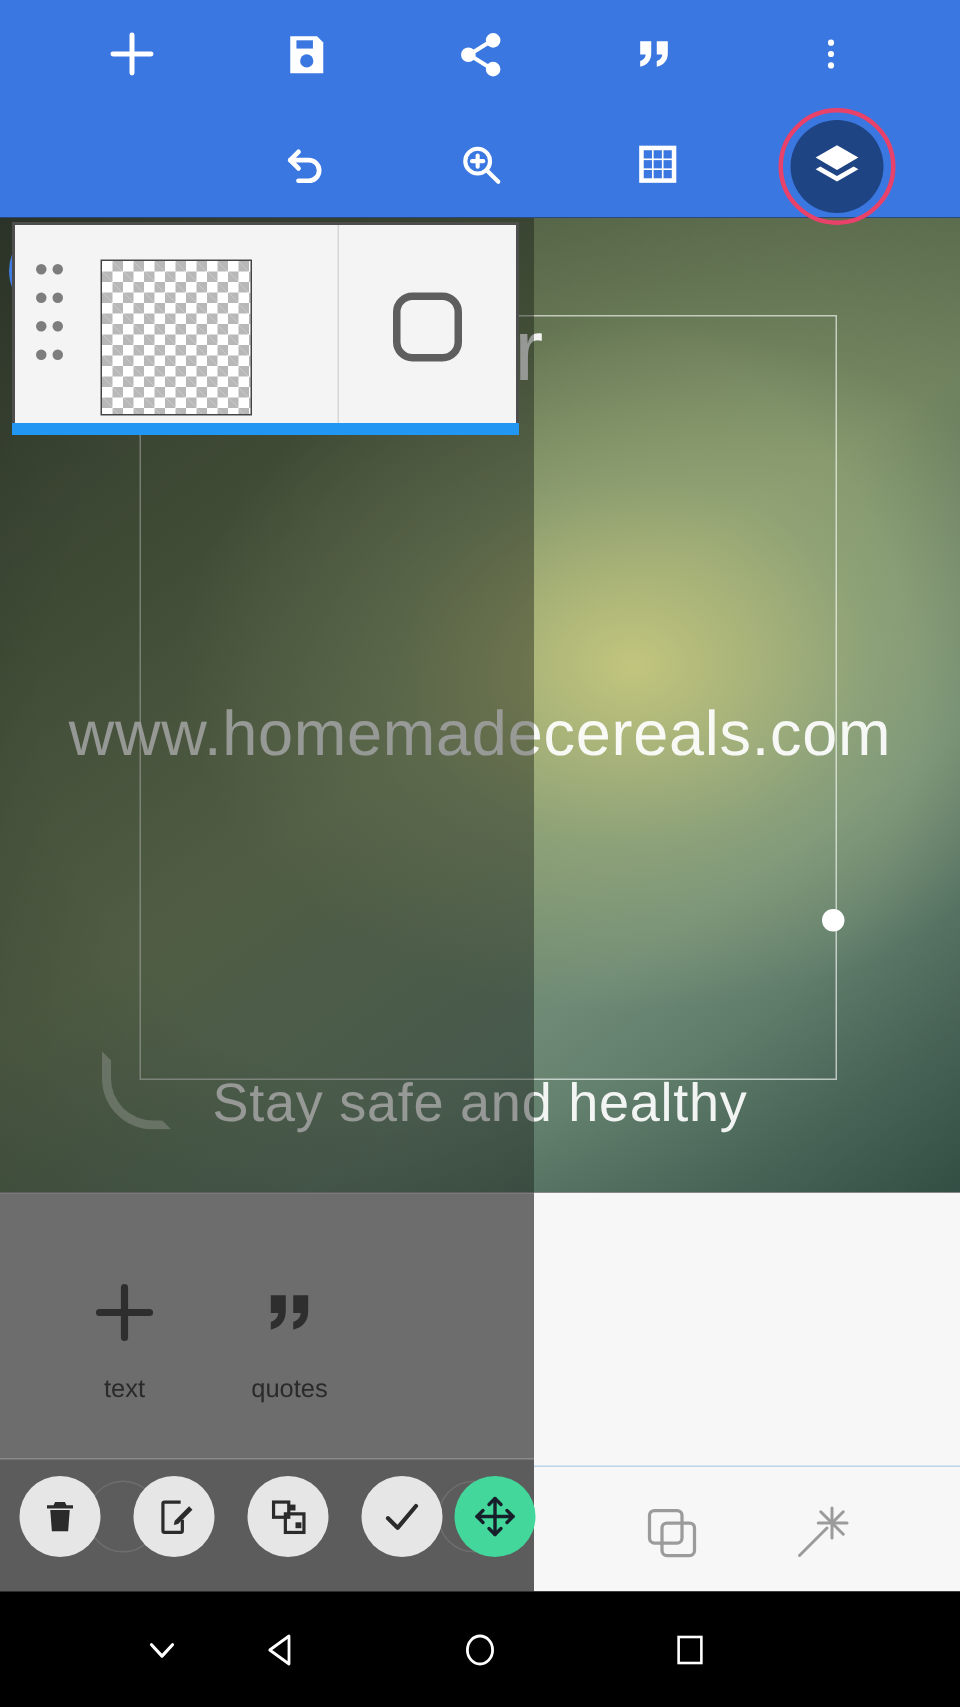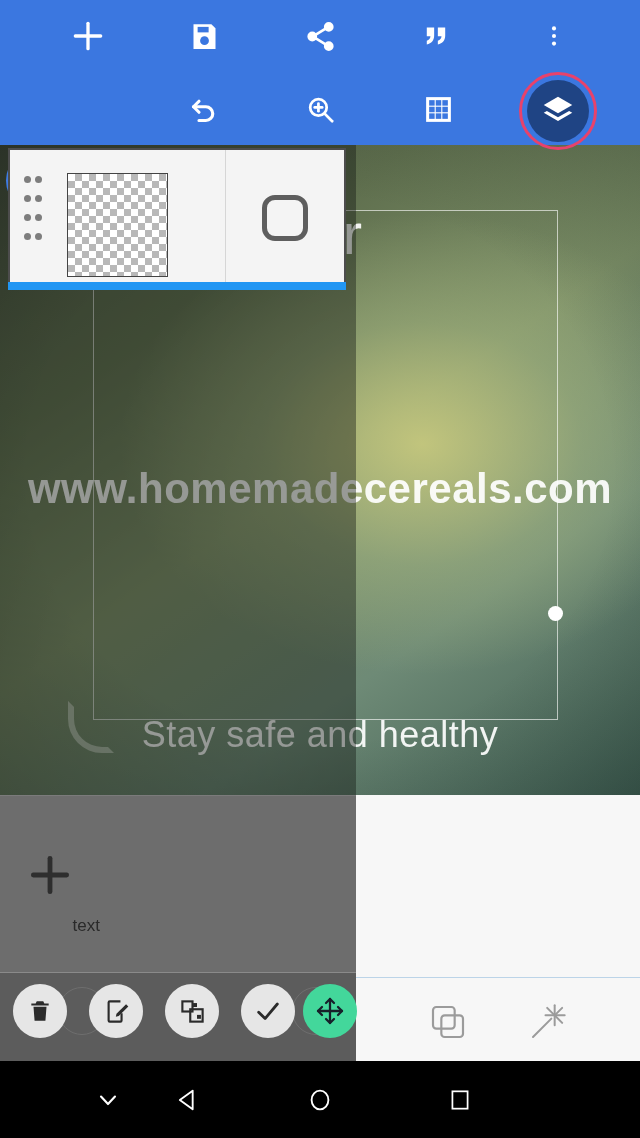--- a/index.html
+++ b/index.html
@@ -110,21 +110,21 @@
     position: absolute;
     width: 640px;
     text-align: center;
     color: rgba(255,255,255,0.92);
     font-weight: 300;
     white-space: nowrap;
     letter-spacing: 0.5px;
   }
   #txt-your  { top: 55px;  font-size: 58px; }
   #txt-website { top: 155px; font-size: 58px; }
-  #txt-url   { top: 320px; font-size: 42px; font-weight: bold; }
+  #txt-url   { top: 320px; font-size: 42px; }
   #txt-stay  { top: 522px; font-size: 36px; font-weight: 400; margin-top: 47px; }
 
   .deco-arc {
     position: absolute;
     left: 68px; top: 556px;
     width: 34px; height: 40px;
     border: 6px solid rgba(215,222,210,0.55);
     border-top-color: transparent;
     border-right-color: transparent;
     border-radius: 0 0 0 34px;
@@ -225,21 +225,22 @@
     position: absolute;
     left: 0; top: 795px;
     width: 356px; height: 177px;
     background: #6d6d6d;
     border-top: 1px solid #7b7b7b;
     z-index: 20;
   }
   .tool-item {
     position: absolute;
     width: 100px;
-    text-align: right;
+    text-align: center;
+    margin-left: 33px;
   }
   .tool-item .ti-icon {
     height: 62px;
     display: flex;
     align-items: center;
     justify-content: center;
     color: #2e2e2e;
   }
   .tool-item .ti-label {
     margin-top: 10px;
@@ -388,20 +389,29 @@
     <div class="tool-item" id="tool-text">
       <div class="ti-icon">
         <svg width="50" height="50" viewBox="0 0 24 24" fill="none" stroke="currentColor" stroke-width="2.3" stroke-linecap="round">
           <line x1="12" y1="4" x2="12" y2="20"></line>
           <line x1="4" y1="12" x2="20" y2="12"></line>
         </svg>
       </div>
       <div class="ti-label">text</div>
     </div>
 
+    <div class="tool-item" id="tool-quotes">
+      <div class="ti-icon">
+        <svg width="46" height="46" viewBox="0 0 24 24" fill="currentColor">
+          <path d="M5.5 6h5.2v5.6c0 3.4-1.9 5.6-5.2 6.4v-2.7c1.6-.5 2.5-1.6 2.6-3.1H5.5z"></path>
+          <path d="M13.3 6h5.2v5.6c0 3.4-1.9 5.6-5.2 6.4v-2.7c1.6-.5 2.5-1.6 2.6-3.1h-2.6z"></path>
+        </svg>
+      </div>
+      <div class="ti-label">quotes</div>
+    </div>
   </div>
 
   <div class="action-bar">
     <div class="ghost-circle" id="ghost-a"></div>
     <div class="ghost-circle" id="ghost-b"></div>
 
     <div class="act-btn" id="act-delete">
       <svg width="26" height="26" viewBox="0 0 24 24" fill="currentColor">
         <path d="M9 3h6l1 2h4v2H4V5h4zM6 8h12l-1 13H7z"></path>
       </svg>

